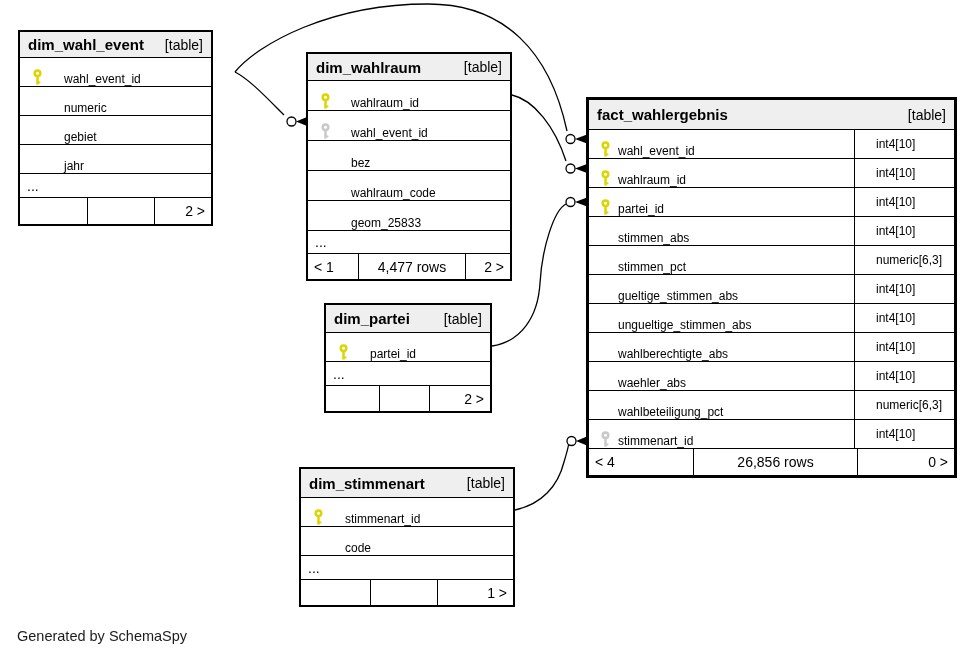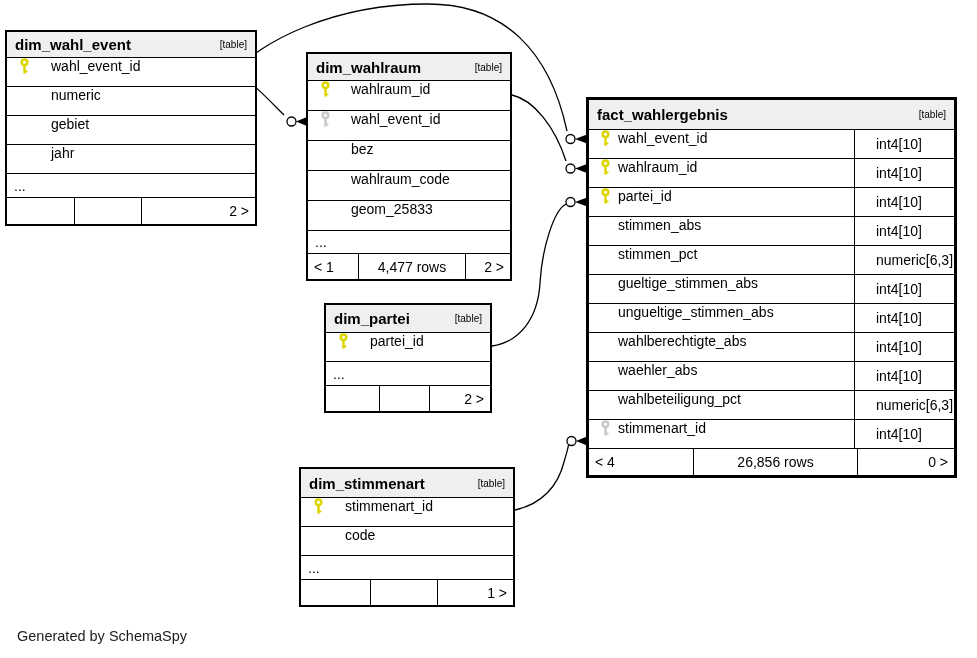--- a/index.html
+++ b/index.html
@@ -20,26 +20,26 @@
   }
   .table-box.thick{border-width:3px;}
   .t-header{
     background:#efefef;
     display:flex;justify-content:space-between;align-items:center;
     padding:0 8px;
     border-bottom:1.5px solid #000;
     box-sizing:border-box;
   }
   .t-name{font-weight:bold;font-size:15px;color:#000;white-space:nowrap;}
-  .t-badge{font-size:10px;color:#000;white-space:nowrap;}
+  .t-badge{font-size:14px;color:#000;white-space:nowrap;}
   .t-row{
-    display:flex;align-items:flex-start;
+    display:flex;align-items:flex-end;
     border-bottom:1.5px solid #000;
     box-sizing:border-box;
-    font-size:14px;color:#000;
+    font-size:12px;color:#000;
   }
   .t-row:last-of-type{border-bottom:none;}
   .key-box{display:inline-flex;align-items:center;flex-shrink:0;box-sizing:border-box;}
   .col-name{white-space:nowrap;flex:1;}
   .col-type{
     border-left:1.5px solid #000;
     align-self:stretch;display:flex;align-items:center;
     padding-left:21px;box-sizing:border-box;flex-shrink:0;
     white-space:nowrap;
   }
@@ -80,21 +80,21 @@
     <path d="M 492,346 C 520,342 538,318 540,283 C 542,248 554,210 566,204" fill="none" stroke="#000" stroke-width="1.3"></path>
     <circle cx="570.5" cy="202" r="4.5" fill="#fff" stroke="#000" stroke-width="1.3"></circle>
     <polygon points="587,197.5 587,206.5 575,202" fill="#000"></polygon>
 
     <path d="M 515,510 C 542,504 558,486 564,462 C 567,452 568,448 568.5,445" fill="none" stroke="#000" stroke-width="1.3"></path>
     <circle cx="571.5" cy="441" r="4.5" fill="#fff" stroke="#000" stroke-width="1.3"></circle>
     <polygon points="587,436.5 587,445.5 576,441" fill="#000"></polygon>
   </svg>
 
   <div id="tables-root">
-      <div class="table-box" style="left: 5px; top: 30px; width: 252px;">
+      <div class="table-box" style="left: 18px; top: 30px; width: 195px;">
         <div class="t-header" style="height: 26px;">
           <span class="t-name">dim_wahl_event</span>
           <span class="t-badge">[table]</span>
         </div>
         <div class="t-row" style="height: 29px; padding-left: 12px;">
           <span class="key-box" style="width: 32px;">
             <svg width="11" height="17" viewBox="0 0 11 17">
               <circle cx="5.5" cy="4.2" r="2.8" fill="none" stroke="#dcd500" stroke-width="2.5"></circle>
               <line x1="5.5" y1="6.9" x2="5.5" y2="15.6" stroke="#dcd500" stroke-width="2.5"></line>
               <line x1="5.5" y1="13.4" x2="8.4" y2="13.4" stroke="#dcd500" stroke-width="1.9"></line>

